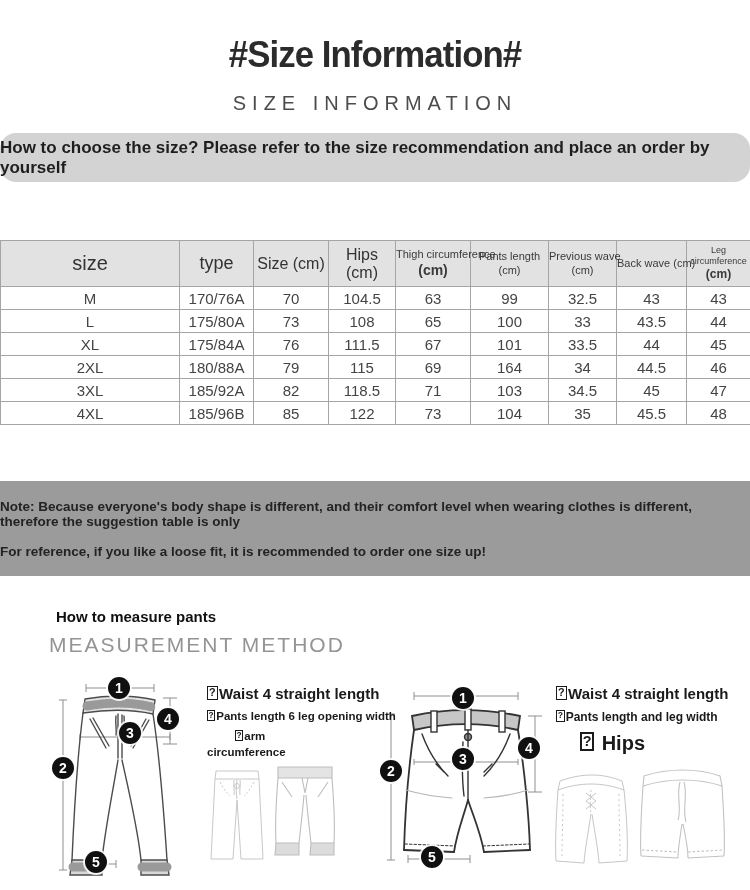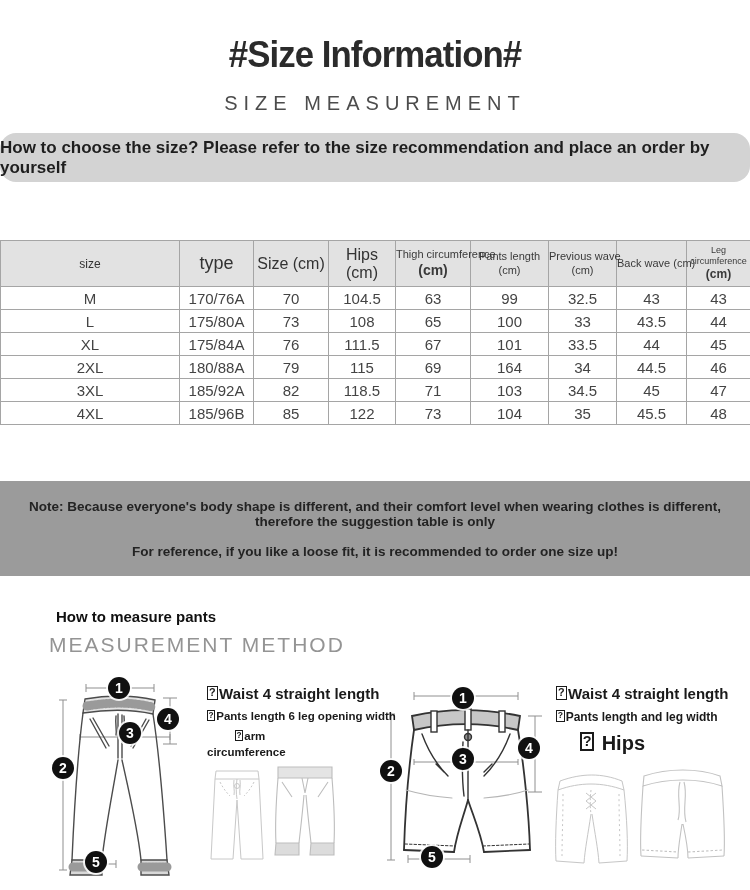--- a/index.html
+++ b/index.html
@@ -29,33 +29,33 @@
   table.size-table {
     position:absolute; top:228px; left:0; width:750px;
     border-collapse:collapse; table-layout:fixed;
   }
   .size-table th, .size-table td {
     border:1px solid #a5a5a5; text-align:center; vertical-align:middle;
     padding:0; color:#3a3a3a; overflow:visible;
   }
   .size-table thead th { background:#e2e2e2; font-weight:400; height:46px; }
   .size-table tbody td { background:#fff; height:23px; font-size:15px; color:#444; }
-  th.h-size { font-size:12px; color:#333; }
+  th.h-size { font-size:20px; color:#333; }
   th.h-type { font-size:18px; color:#333; }
   th.h-mid  { font-size:16px; color:#333; }
   .h-small  { font-size:11px; line-height:1.25; white-space:nowrap; }
   .h-small .cm-bold { font-size:14px; font-weight:700; }
   .h-leg    { font-size:9px;  line-height:1.25; white-space:nowrap; }
   .h-leg .cm-bold { font-size:12px; font-weight:700; }
 
   
   .note {
     position:absolute; top:469px; left:0; width:100%; height:95px; background:#9b9b9b;
     display:flex; flex-direction:column; justify-content:center; gap:15px;
-    text-align:center; font-size:13.5px; font-weight:700; color:#232323;
+    text-align:left; font-size:13.5px; font-weight:700; color:#232323;
   }
 
   
   .measure-heading {
     position:absolute; left:56px; top:596px;
     font-size:15px; font-weight:700; color:#101010;
   }
   .measure-subheading {
     position:absolute; left:49px; top:621px;
     font-size:21px; color:#949494; letter-spacing:2px;
@@ -95,21 +95,21 @@
     transform:translate(-50%,-50%);
     box-shadow:0 0 0 2px rgba(255,255,255,.85);
   }
 </style>
 </head>
 <body>
 
 <div class="page">
 
   <div class="title">#Size Information#</div>
-  <div class="subtitle">SIZE MEASUREMENT</div>
+  <div class="subtitle">SIZE INFORMATION</div>
 
   <div class="banner">
     <span>How to choose the size? Please refer to the size recommendation and place an order by yourself</span>
   </div>
 
   <table class="size-table">
     <colgroup>
       <col style="width:179px">
         <col style="width:74px">
         <col style="width:75px">

